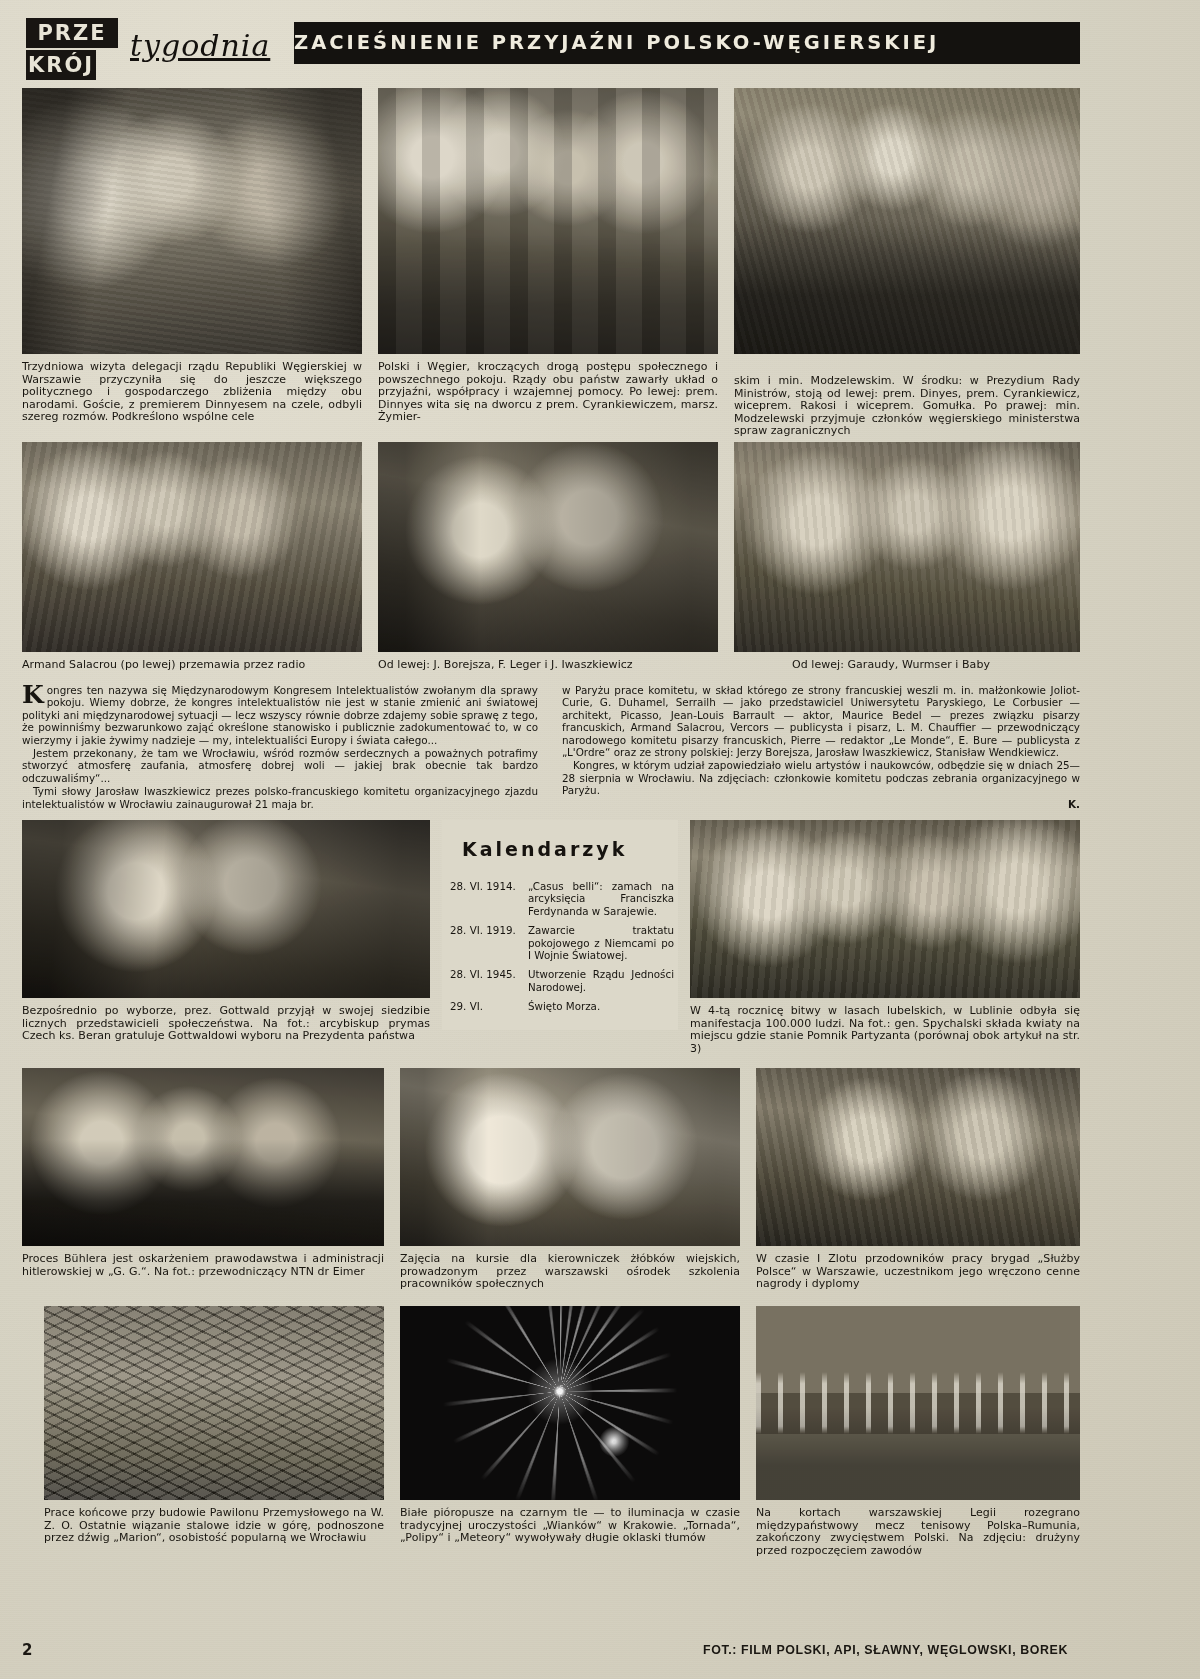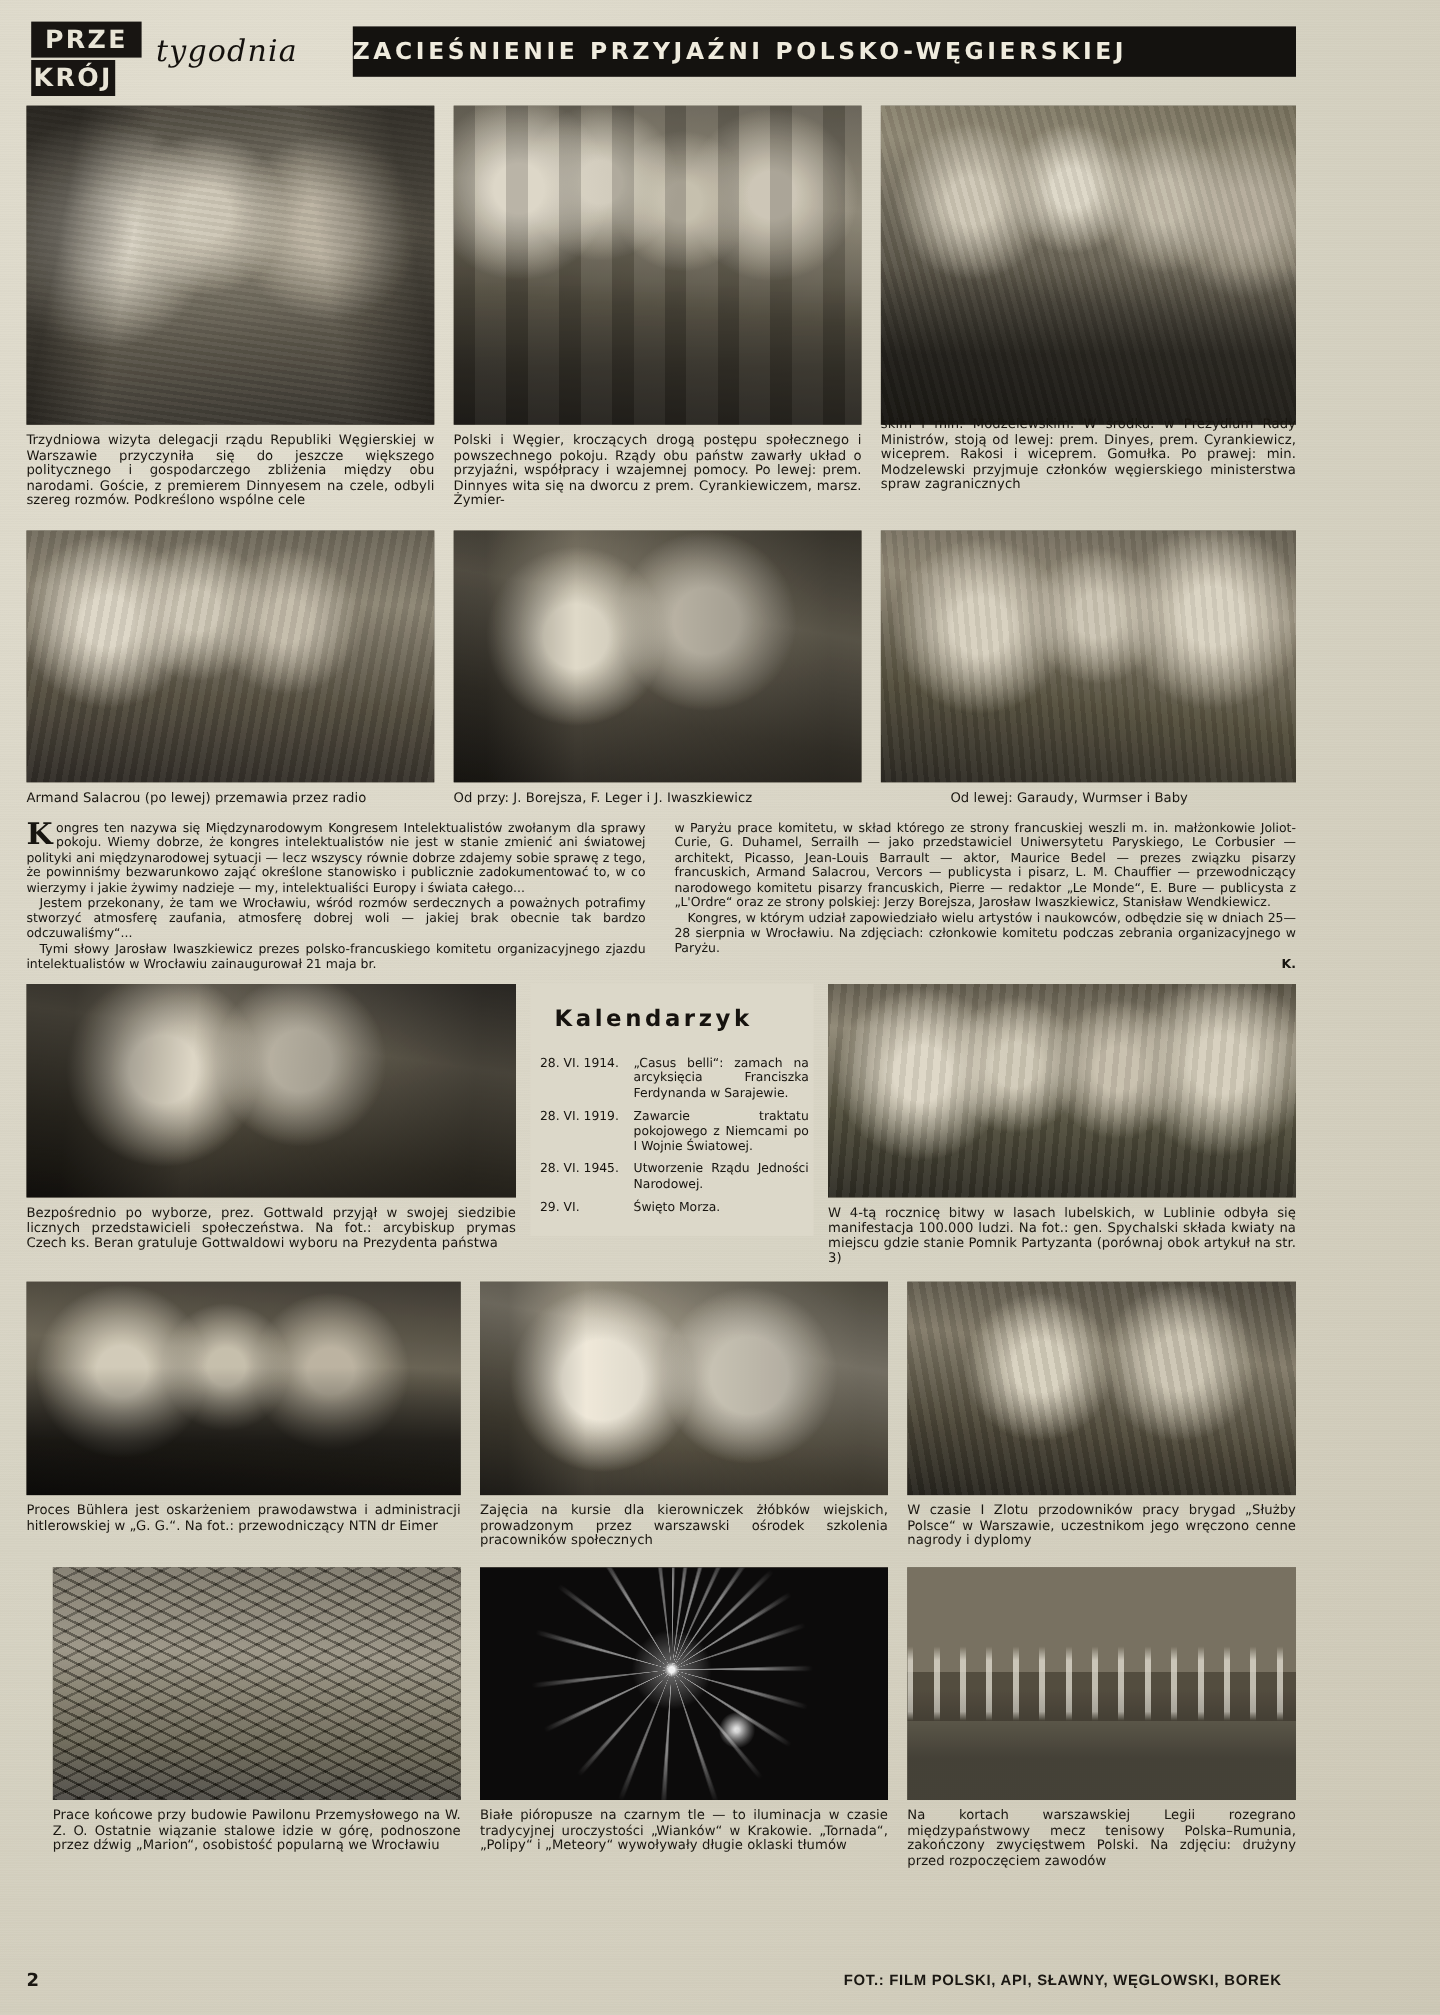--- a/index.html
+++ b/index.html
@@ -29,22 +29,22 @@
   }
   .logo .l1,.logo .l2{
     position:absolute;background:#181512;color:#e8e4d6;
     font-family:"DejaVu Sans", sans-serif;font-weight:bold;
     letter-spacing:2px;text-align:center;
   }
   .logo .l1{left:4px;top:0px;width:92px;height:30px;font-size:21px;line-height:30px;}
   .logo .l2{left:4px;top:32px;width:70px;height:30px;font-size:21px;line-height:30px;}
   .script{
     position:absolute;left:108px;top:10px;
-    font-family:"DejaVu Serif", serif;font-style:italic;font-size:25px;
-    color:#14110e;letter-spacing:1px;
+    font-family:"DejaVu Serif", serif;font-style:italic;font-size:30px;
+    color:#14110e;letter-spacing:1px;text-decoration:underline;
   }
   .headbar{
     position:absolute;left:272px;top:4px;width:786px;height:42px;
     background:#14120f;
   }
   .headbar span{
     display:block;color:#efebdd;
     font-family:"DejaVu Sans", sans-serif;font-weight:bold;
     font-size:19.5px;letter-spacing:3.0px;
     line-height:42px;
@@ -159,21 +159,21 @@
         radial-gradient(circle at 68% 30%, #c3bcab 0 6%, rgba(0,0,0,0) 20%),
         radial-gradient(circle at 88% 34%, #b5ad9c 0 6%, rgba(0,0,0,0) 20%),
         linear-gradient(190deg,#79735f 0%,#938c79 26%,#5b564a 60%,#36332c 100%);"></div>
     <div class="g" style="background:
         linear-gradient(0deg, rgba(0,0,0,.45) 0 22%, rgba(255,255,255,0) 50%),
         repeating-linear-gradient(75deg, rgba(0,0,0,.06) 0 4px, rgba(255,255,255,.04) 4px 8px);"></div>
   </div>
 
   <div class="cap" style="left:0px;top:351px;width:340px;">Trzydniowa wizyta delegacji rządu Republiki Węgierskiej w Warszawie przyczyniła się do jeszcze większego politycznego i gospodarczego zbliżenia między obu narodami. Goście, z premierem Dinnyesem na czele, odbyli szereg rozmów. Podkreślono wspólne cele</div>
   <div class="cap" style="left:356px;top:351px;width:340px;">Polski i Węgier, kroczących drogą postępu społecznego i powszechnego pokoju. Rządy obu państw zawarły układ o przyjaźni, współpracy i wzajemnej pomocy. Po lewej: prem. Dinnyes wita się na dworcu z prem. Cyrankiewiczem, marsz. Żymier-</div>
-  <div class="cap" style="left:712px;top:338px;width:346px;">skim i min. Modzelewskim. W środku: w Prezydium Rady Ministrów, stoją od lewej: prem. Dinyes, prem. Cyrankiewicz, wiceprem. Rakosi i wiceprem. Gomułka. Po prawej: min. Modzelewski przyjmuje członków węgierskiego ministerstwa spraw zagranicznych</div>
+  <div class="cap" style="left:712px;top:365px;width:346px;">skim i min. Modzelewskim. W środku: w Prezydium Rady Ministrów, stoją od lewej: prem. Dinyes, prem. Cyrankiewicz, wiceprem. Rakosi i wiceprem. Gomułka. Po prawej: min. Modzelewski przyjmuje członków węgierskiego ministerstwa spraw zagranicznych</div>
 
   <div class="ph" style="left:0px;top:432px;width:340px;height:210px;">
     <div class="g" style="background:
         radial-gradient(circle at 20% 36%, #ded7c7 0 7%, rgba(0,0,0,0) 24%),
         radial-gradient(circle at 42% 32%, #cfc8b7 0 7%, rgba(0,0,0,0) 24%),
         radial-gradient(circle at 64% 36%, #c5bdac 0 7%, rgba(0,0,0,0) 24%),
         linear-gradient(183deg,#6d6759 0%,#8f8877 28%,#585244 66%,#332f2a 100%);"></div>
     <div class="g" style="background:repeating-linear-gradient(100deg, rgba(0,0,0,.07) 0 5px, rgba(255,255,255,.04) 5px 10px);"></div>
   </div>
   <div class="ph" style="left:356px;top:432px;width:340px;height:210px;">
@@ -186,21 +186,21 @@
   <div class="ph" style="left:712px;top:432px;width:346px;height:210px;">
     <div class="g" style="background:
         radial-gradient(circle at 24% 38%, #d8d1c0 0 8%, rgba(0,0,0,0) 25%),
         radial-gradient(circle at 52% 34%, #cdc6b5 0 8%, rgba(0,0,0,0) 25%),
         radial-gradient(circle at 80% 34%, #dbd4c3 0 8%, rgba(0,0,0,0) 25%),
         linear-gradient(187deg,#6a6456 0%,#938b79 30%,#55503f 68%,#302d27 100%);"></div>
     <div class="g" style="background:repeating-linear-gradient(85deg, rgba(0,0,0,.06) 0 4px, rgba(255,255,255,.04) 4px 9px);"></div>
   </div>
 
   <div class="cap nj" style="left:0px;top:649px;width:340px;">Armand Salacrou (po lewej) przemawia przez radio</div>
-  <div class="cap nj" style="left:356px;top:649px;width:340px;">Od przy: J. Borejsza,  F. Leger  i  J. Iwaszkiewicz</div>
+  <div class="cap nj" style="left:356px;top:649px;width:340px;">Od lewej: J. Borejsza,  F. Leger  i  J. Iwaszkiewicz</div>
   <div class="cap nj" style="left:770px;top:649px;width:288px;">Od lewej: Garaudy, Wurmser i Baby</div>
 
   <div class="col" style="left:0px;top:674px;width:516px;">
     <p class="first"><span class="dropcap">K</span><span>ongres ten nazywa się Międzynarodowym Kongresem Intelektualistów zwołanym dla sprawy pokoju. Wiemy dobrze, że kongres intelektualistów nie jest w stanie zmienić ani światowej polityki ani międzynarodowej sytuacji — lecz wszyscy równie dobrze zdajemy sobie sprawę z tego, że powinniśmy bezwarunkowo zająć określone stanowisko i publicznie zadokumentować to, w co wierzymy i jakie żywimy nadzieje — my, intelektualiści Europy i świata całego...</span></p>
     <p>Jestem przekonany, że tam we Wrocławiu, wśród rozmów serdecznych a poważnych potrafimy stworzyć atmosferę zaufania, atmosferę dobrej woli — jakiej brak obecnie tak bardzo odczuwaliśmy“...</p>
     <p>Tymi słowy Jarosław Iwaszkiewicz prezes polsko-francuskiego komitetu organizacyjnego zjazdu intelektualistów w Wrocławiu zainaugurował 21 maja br.</p>
   </div>
   <div class="col" style="left:540px;top:674px;width:518px;">
     <p class="first">w Paryżu prace komitetu, w skład którego ze strony francuskiej weszli m. in. małżonkowie Joliot-Curie, G. Duhamel, Serrailh — jako przedstawiciel Uniwersytetu Paryskiego, Le Corbusier — architekt, Picasso, Jean-Louis Barrault — aktor, Maurice Bedel — prezes związku pisarzy francuskich, Armand Salacrou, Vercors — publicysta i pisarz, L. M. Chauffier — przewodniczący narodowego komitetu pisarzy francuskich, Pierre — redaktor „Le Monde“, E. Bure — publicysta z „L'Ordre“ oraz ze strony polskiej: Jerzy Borejsza, Jarosław Iwaszkiewicz, Stanisław Wendkiewicz.</p>
     <p>Kongres, w którym udział zapowiedziało wielu artystów i naukowców, odbędzie się w dniach 25—28 sierpnia w Wrocławiu. Na zdjęciach: członkowie komitetu podczas zebrania organizacyjnego w Paryżu.</p>

